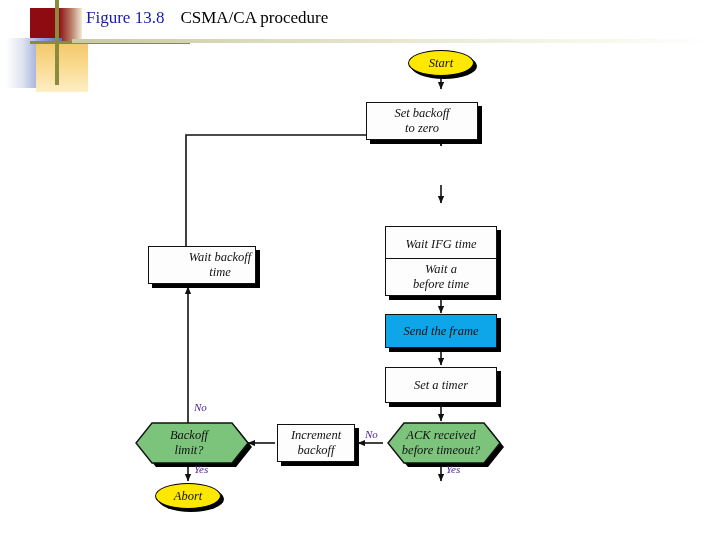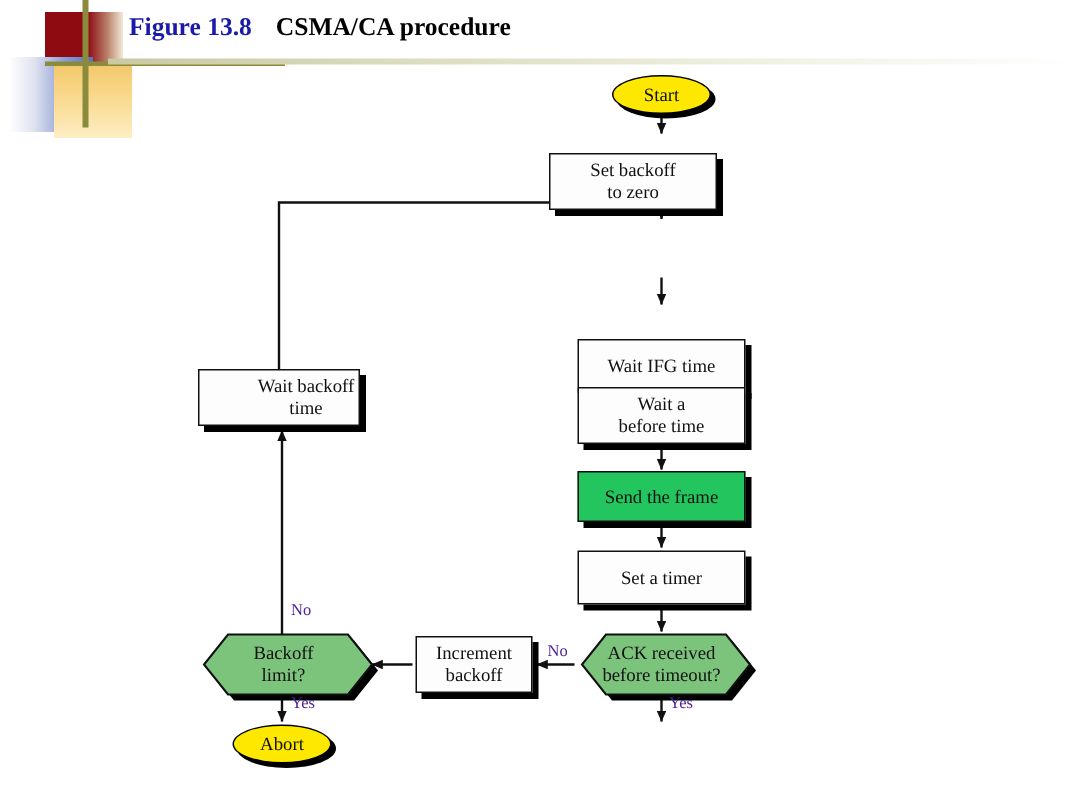--- a/index.html
+++ b/index.html
@@ -39,27 +39,27 @@
     background: #8b8b3d;
   }
   .head-rule {
     position: absolute; left: 72px; top: 39px; width: 648px; height: 4px;
     background: linear-gradient(to right, #c9c9a3 0%, #dedec3 35%, #f2f2e4 70%, #ffffff 100%);
   }
 
   
   #title {
     position: absolute; left: 86px; top: 8px;
-    font-size: 17px; font-weight: bold; white-space: nowrap;
+    font-size: 17px; font-weight: normal; white-space: nowrap;
   }
   #title .fig { color: #1a1aa8; }
   #title .cap { color: #000000; margin-left: 16px; }
 
   
-  #chart { position: absolute; left: 0; top: 40px; width: 720px; height: 500px; }
+  #chart { position: absolute; left: 0; top: 40px; width: 720px; height: 500px; font-style: italic; }
   #wires { position: absolute; left: 0; top: 0; width: 720px; height: 500px; }
 
   .node {
     position: absolute;
     box-sizing: border-box;
     display: flex;
     align-items: center;
     justify-content: center;
     text-align: center;
     color: #111;
@@ -67,21 +67,21 @@
     line-height: 1.18;
     white-space: pre-line;
   }
 
   
   .box {
     border: 1px solid #111;
     background: #fdfdfd;
     box-shadow: 4px 4px 0 0 #000;
   }
-  .box.fill-blue { background: #22c55e; }
+  .box.fill-blue { background: #0ea5e9; }
 
   
   .ellipse {
     border: 1.5px solid #000;
     background: #ffe800;
     border-radius: 50%;
     box-shadow: 3px 3px 0 0 #000;
   }
 
   
@@ -189,21 +189,21 @@
       <svg class="hex-svg" width="122" height="48" viewBox="0 0 122 48">
         <polygon points="21,1 101,1 117,21 101,41 21,41 5,21" fill="#000" transform="translate(4,4)"></polygon>
         <polygon points="21,1 101,1 117,21 101,41 21,41 5,21" fill="#7cc47c" stroke="#111" stroke-width="1.4"></polygon>
       </svg>
       <div class="hex-label">Backoff
 limit?</div>
     </div>
 
     <div class="node ellipse" style="left:155px; top:443px; width:66px; height:26px;">Abort</div>
 
-    <div class="node box" style="left:132px; top:206px; width:108px; height:38px;padding-left:36px;">Wait backoff
+    <div class="node box" style="left:148px; top:206px; width:108px; height:38px;padding-left:36px;">Wait backoff
 time</div>
 
     <div class="edge-label" style="left:365px; top:388px;">No</div>
     <div class="edge-label" style="left:446px; top:423px;">Yes</div>
     <div class="edge-label" style="left:194px; top:361px;">No</div>
     <div class="edge-label" style="left:194px; top:423px;">Yes</div>
 
   </div>
 </div>
 

